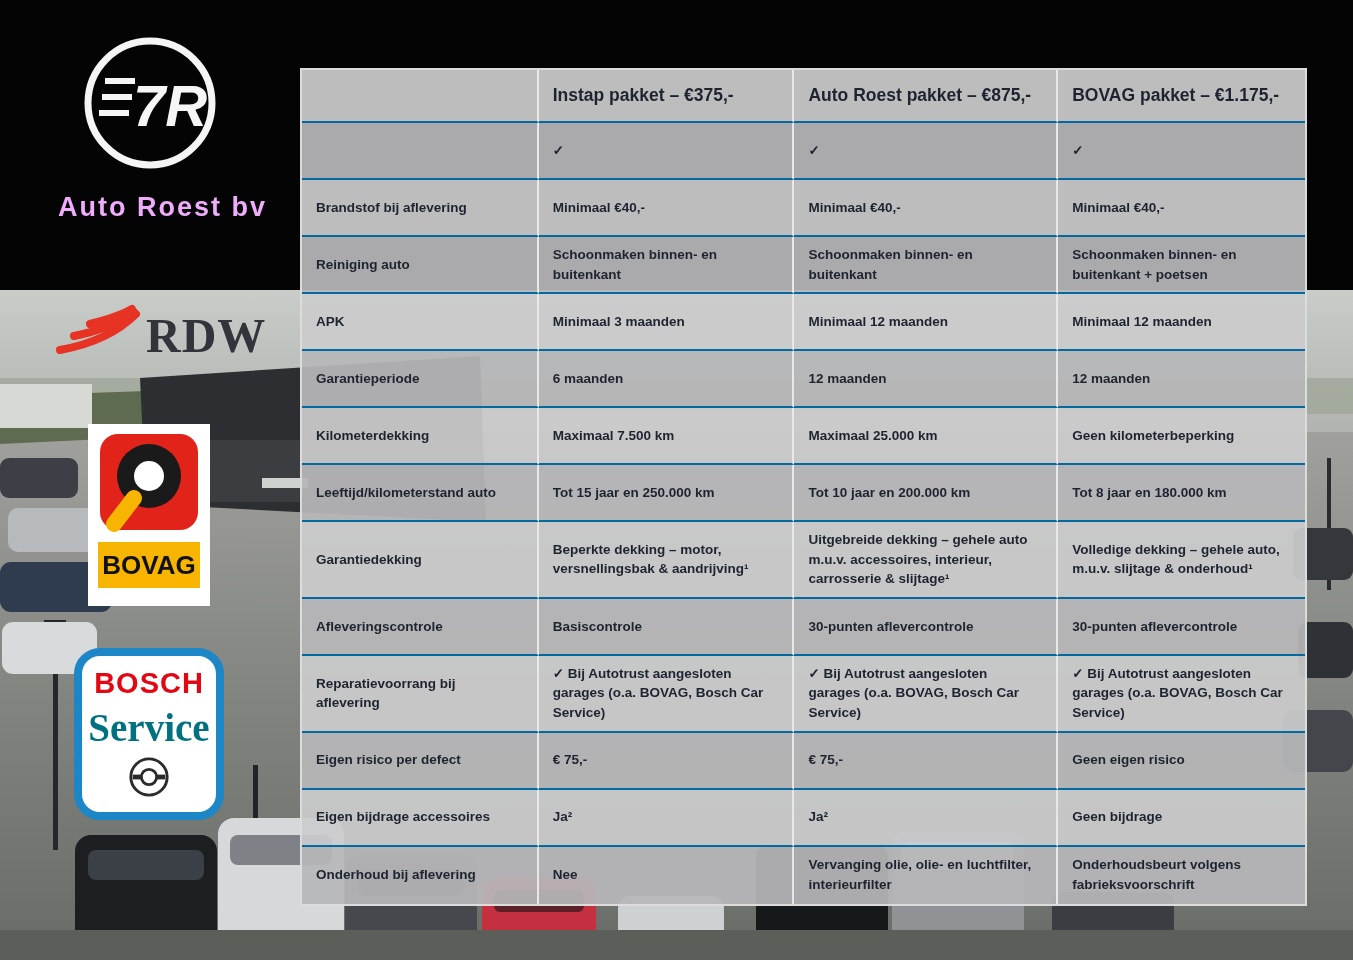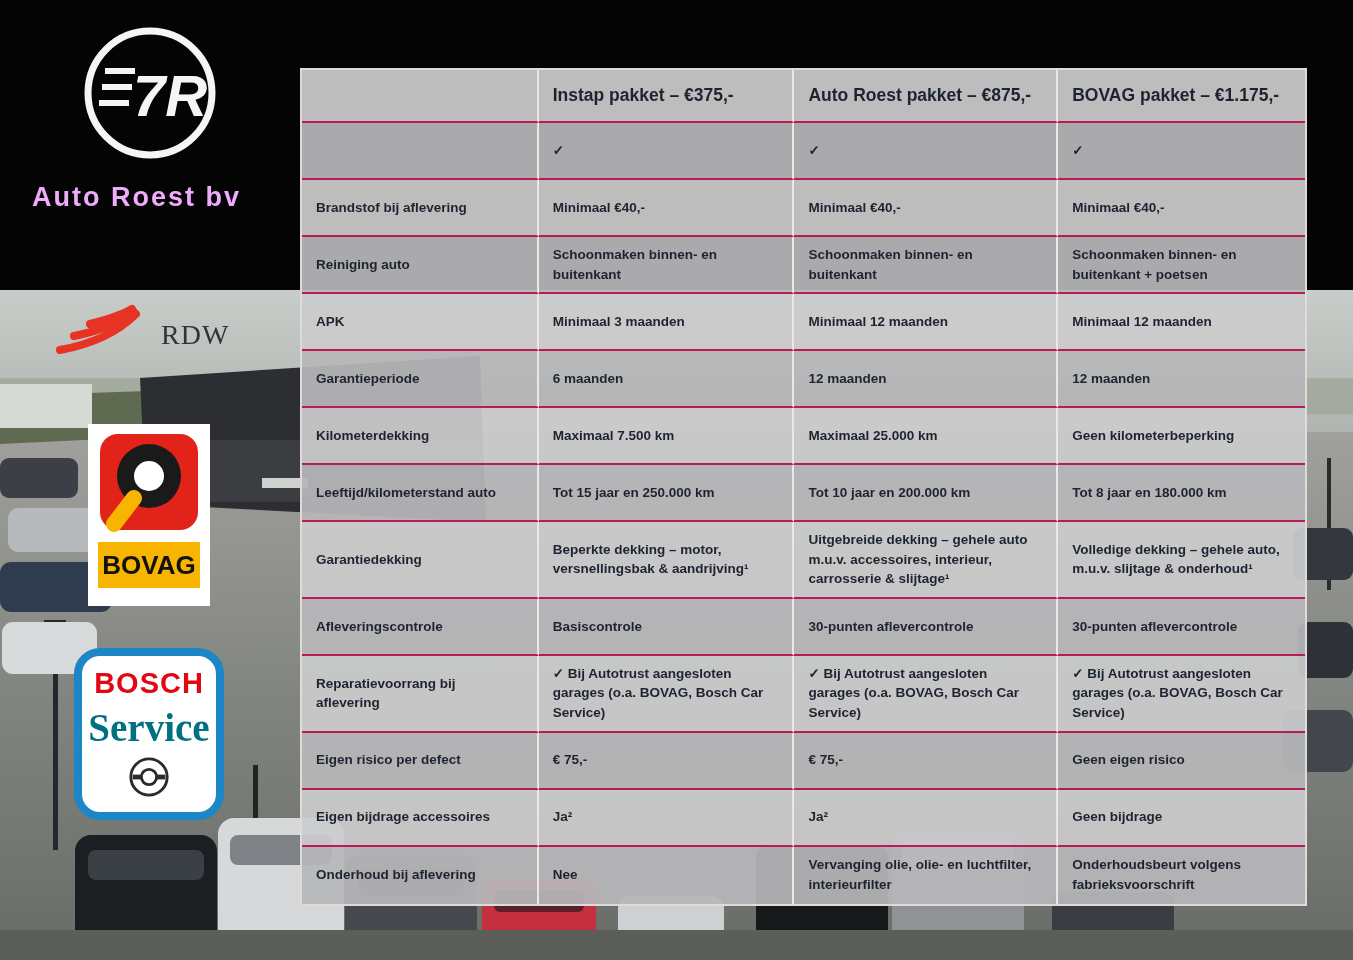--- a/index.html
+++ b/index.html
@@ -5,47 +5,47 @@
   html,body{margin:0;padding:0;background:#222;}
   .screen{
     position:relative;width:1353px;height:960px;overflow:hidden;
     font-family:"Liberation Sans",sans-serif;background:#000;
   }
   
   .black-band{position:absolute;top:0;left:0;width:100%;height:290px;background:#040404;}
   
   .photo{position:absolute;top:290px;left:0;width:1353px;height:670px;display:block;}
   
-  .brand{position:absolute;top:18px;left:32px;width:235px;text-align:left;z-index:4;}
+  .brand{position:absolute;top:28px;left:32px;width:235px;text-align:right;z-index:4;}
   .brand svg{display:block;margin:0 auto;}
   .brand-name{margin-top:14px;font-size:27px;font-weight:bold;letter-spacing:2px;color:#f0abfc;white-space:nowrap;}
   
   .rdw{position:absolute;top:302px;left:50px;display:flex;align-items:center;z-index:4;}
-  .rdw-text{font-family:"Liberation Serif",serif;font-size:28px;font-weight:normal;color:#32343c;margin-left:19px;letter-spacing:1px;}
+  .rdw-text{font-family:"Liberation Serif",serif;font-size:48px;font-weight:bold;color:#32343c;margin-left:4px;letter-spacing:1px;}
   
   .bovag{position:absolute;top:424px;left:88px;z-index:4;}
   
   .bosch{
     position:absolute;top:648px;left:74px;width:150px;height:172px;box-sizing:border-box;
     background:#fff;border:8px solid #1d86c6;border-radius:26px;z-index:4;
     display:flex;flex-direction:column;align-items:center;justify-content:center;gap:1px;
   }
   .bosch-name{color:#e30613;font-weight:bold;font-size:29px;letter-spacing:1px;line-height:1;}
   .bosch-service{color:#007181;font-family:"Liberation Serif",serif;font-weight:bold;font-size:39px;line-height:1.1;margin-top:8px;}
   .bosch-emblem{margin-top:4px;}
   
   .pkg-table{
     position:absolute;left:300px;top:68px;width:1007px;z-index:3;
     border:2px solid #dcdcdc;box-sizing:border-box;
   }
   .tr{display:grid;grid-template-columns:23.6% 25.5% 26.3% 24.6%;min-height:57px;}
   .tr.head{min-height:53px;}
   .td{
     box-sizing:border-box;display:flex;align-items:center;
-    padding:8px 14px;border-right:2px solid #e8e8e8;border-bottom:2px solid #be185d;
+    padding:8px 14px;border-right:2px solid #e8e8e8;border-bottom:2px solid #0369a1;
     font-size:13.5px;font-weight:bold;color:#1d2430;line-height:1.45;
   }
   .td:last-child{border-right:none;}
   .tr:last-child .td{border-bottom:none;}
   .tr.head .td{font-size:17.5px;}
   .r-light .td{background:rgba(203,203,204,0.93);}
   .r-dark  .td{background:rgba(183,183,185,0.93);}
 </style>
 </head>
 <body>

